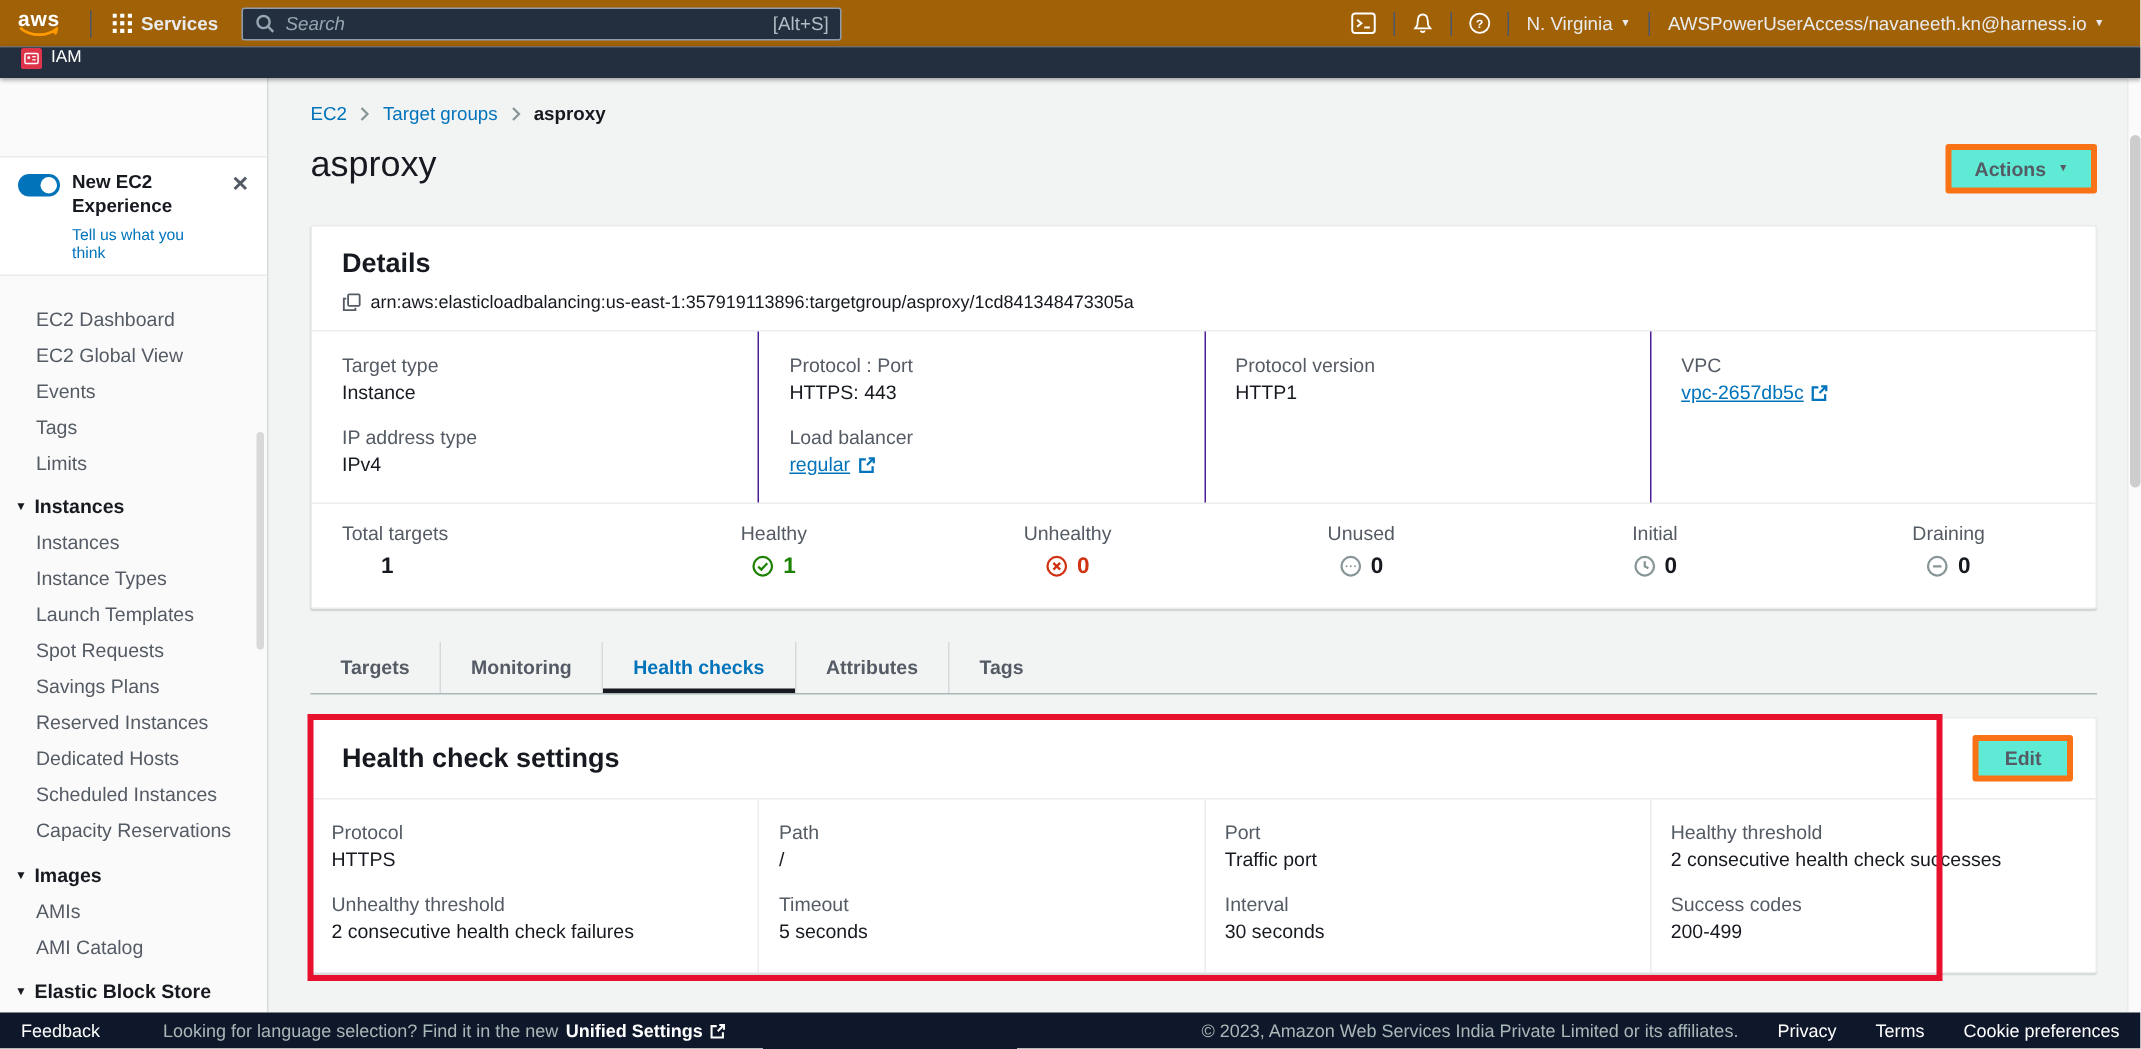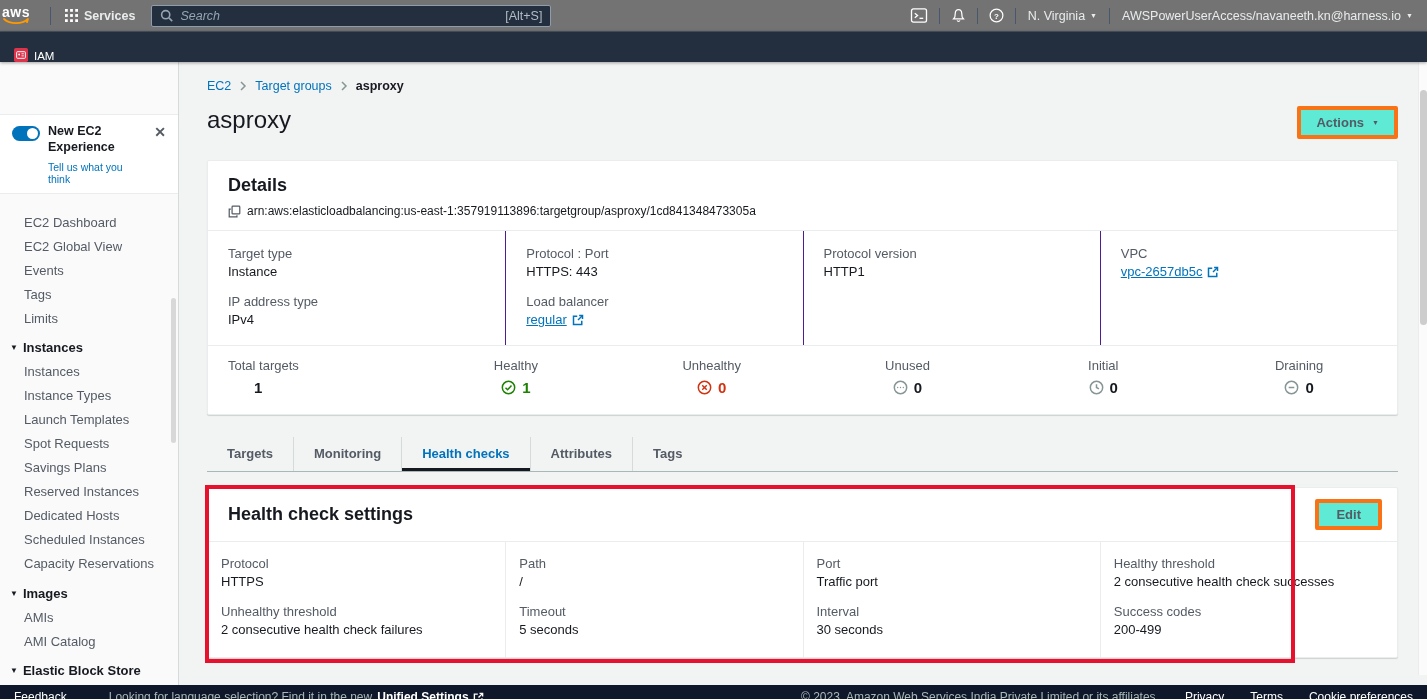--- a/index.html
+++ b/index.html
@@ -1,36 +1,36 @@
 <!DOCTYPE html>
 <html><head>
 <meta charset="utf-8">
 <style>
   * { box-sizing: border-box; margin: 0; padding: 0; }
   html,body { width:1427px; height:699px; overflow:hidden; font-family:"Liberation Sans", sans-serif; background:#f2f3f3; }
 
   
-  .topnav { height:31px; background:#737373; display:flex; align-items:center; padding:0 2px; color:#fff; }
+  .topnav { height:31px; background:#a16207; display:flex; align-items:center; padding:0 12px; color:#fff; }
   .aws-logo { display:flex; flex-direction:column; align-items:center; margin-right:10px; cursor:pointer; }
   .aws-text { font-weight:bold; font-size:14px; letter-spacing:.5px; line-height:11px; color:#fff; }
   .nav-divider { width:1px; height:18px; background:#48576b; margin:0 10px; }
   .nav-item { display:flex; align-items:center; gap:6px; font-size:12.5px; font-weight:bold; color:#e9ebed; cursor:pointer; padding:0 4px; }
   .searchbox { display:flex; align-items:center; gap:7px; width:400px; height:22px; margin-left:12px;
                background:#232f3e; border:1px solid #8d9dad; border-radius:2px; padding:0 8px; }
   .searchbox input { flex:1; background:transparent; border:none; outline:none; color:#fff; font-size:12.5px; font-family:"Liberation Sans",sans-serif; }
   .searchbox input::placeholder { color:#95a5b1; font-style:italic; }
   .search-shortcut { color:#b2bcc5; font-size:12.5px; }
   .nav-right { margin-left:auto; display:flex; align-items:center; }
   .nav-icon-btn { display:flex; align-items:center; padding:0 11px; cursor:pointer; }
   .nav-sep { width:1px; height:16px; background:#48576b; }
   .nav-select { display:flex; align-items:center; gap:5px; font-size:12.5px; color:#e9ebed; padding:0 12px; cursor:pointer; white-space:nowrap; }
   .caret { font-size:7px; color:#e9ebed; }
 
   
-  .favbar { height:31px; background:#232f3e; border-top:1px solid rgba(255,255,255,.14); display:flex; align-items:flex-end; padding:0 14px; gap:6px; box-shadow:0 1px 3px rgba(0,0,0,.35); position:relative; z-index:6; }
+  .favbar { height:21px; background:#232f3e; border-top:1px solid rgba(255,255,255,.14); display:flex; align-items:flex-start; padding:0 14px; gap:6px; box-shadow:0 1px 3px rgba(0,0,0,.35); position:relative; z-index:6; }
   .favbar .fav-label { color:#fff; font-size:11.5px; }
 
   
   .app { display:flex; height:623px; }
   .sidebar { width:179px; background:#fafafa; border-right:1px solid #d5dbdb; position:relative; flex:none; }
   .main { flex:1; padding:0 29px 0 28px; position:relative; }
 
   
   .exp-box { margin-top:52px; background:#fff; border-top:1px solid #eaeded; border-bottom:1px solid #eaeded; padding:9px 10px 8px 12px; display:flex; align-items:flex-start; gap:8px; }
   .toggle { width:28px; height:15px; border-radius:8px; background:#0073bb; position:relative; flex:none; margin-top:2px; cursor:pointer; }

